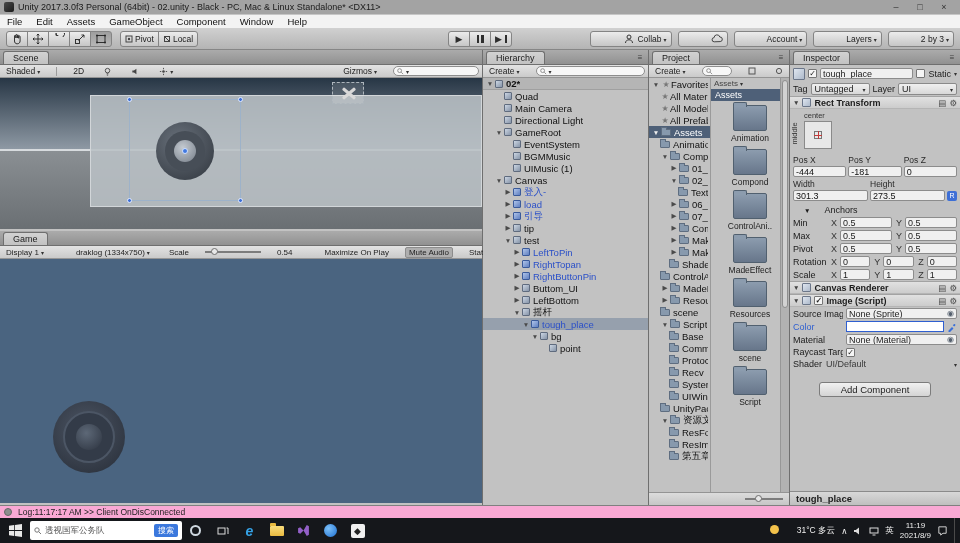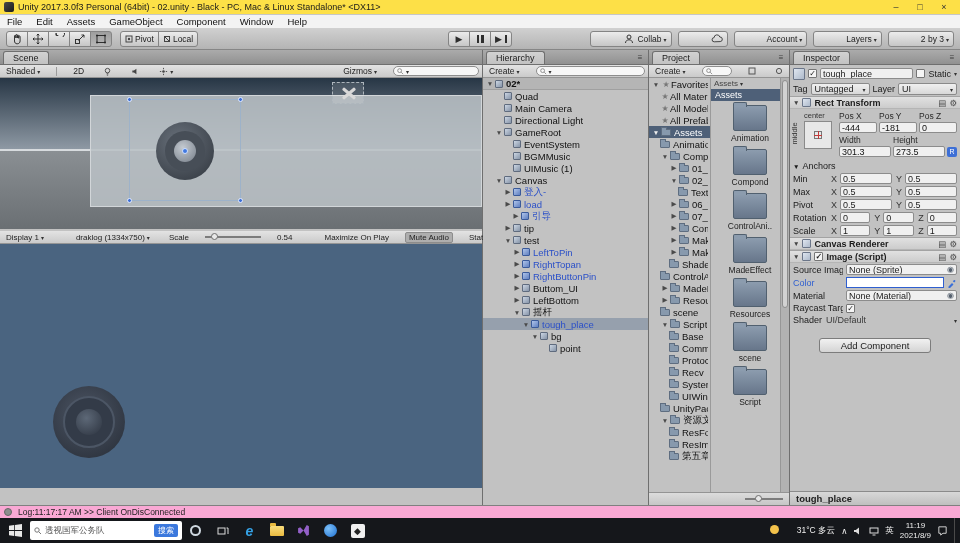--- a/index.html
+++ b/index.html
@@ -1,21 +1,21 @@
 <!DOCTYPE html>
 <html><head>
 <meta charset="utf-8">
 <style>
 *{margin:0;padding:0;box-sizing:border-box;}
 html,body{width:960px;height:543px;overflow:hidden;}
 body{font-family:"Liberation Sans",sans-serif;font-size:10px;color:#111;background:#c2c2c2;}
 .root{position:relative;width:960px;height:543px;background:#c2c2c2;}
 
 
-.titlebar{position:absolute;left:0;top:0;width:960px;height:15px;background:#fde047;border-bottom:1px solid #c6c6c6;display:flex;align-items:center;padding:0 4px;font-size:9px;}
+.titlebar{position:absolute;left:0;top:0;width:960px;height:15px;background:#a3a3a3;border-bottom:1px solid #c6c6c6;display:flex;align-items:center;padding:0 4px;font-size:9px;}
 .title-icon{width:10px;height:10px;margin-right:4px;background:linear-gradient(135deg,#4a4a4a,#1c1c1c);border-radius:2px;flex:none;}
 .title-text{flex:1;white-space:nowrap;overflow:hidden;color:#1a1a1a;}
 .win-btn{width:24px;height:15px;display:flex;align-items:center;justify-content:center;font-size:9px;color:#333;}
 .menubar{position:absolute;left:0;top:15px;width:960px;height:14px;background:#f3f3f3;border-bottom:1px solid #d0d0d0;display:flex;align-items:center;font-size:9.5px;}
 .menu-item{padding:0 7px;height:14px;display:flex;align-items:center;}
 .toolbar{position:absolute;left:0;top:29px;width:960px;height:21px;background:linear-gradient(#cfcfcf,#b4b4b4);border-bottom:1px solid #868686;display:flex;align-items:center;padding:0 6px;}
 .tool-group{display:flex;}
 .tbtn{height:16px;min-width:22px;background:linear-gradient(#ececec,#c6c6c6);border:1px solid #848484;display:flex;align-items:center;justify-content:center;font-size:8.5px;color:#222;padding:0 4px;gap:2px;}
 .tbtn.first{border-radius:3px 0 0 3px;}
 .tbtn.mid{margin-left:-1px;}
@@ -107,35 +107,35 @@
 .rlab{flex:none;white-space:nowrap;overflow:hidden;}
 .w34{width:34px;} .w50{width:50px;} .w30{width:30px;}
 .axis{width:7px;flex:none;color:#333;text-align:right;}
 .fld{height:11px;background:#f0f0f0;border:1px solid #8c8c8c;border-radius:2px;padding:0 2px;display:flex;align-items:center;overflow:hidden;white-space:nowrap;font-size:9px;}
 .drop{height:12px;background:linear-gradient(#f0f0f0,#d8d8d8);border:1px solid #8a8a8a;border-radius:2px;padding:0 3px;display:flex;align-items:center;justify-content:space-between;overflow:hidden;white-space:nowrap;}
 .chk{width:9px;height:9px;background:#f5f5f5;border:1px solid #767676;border-radius:1px;font-size:8px;line-height:8px;text-align:center;color:#1b1b1b;flex:none;}
 .comp-h{height:13px;background:linear-gradient(#e1e1e1,#cccccc);border-top:1px solid #a3a3a3;border-bottom:1px solid #b5b5b5;display:flex;align-items:center;gap:3px;padding:0 3px;font-size:9px;font-weight:bold;color:#1b1b1b;}
 .comp-h .arr{font-size:6.5px;color:#444;}
 .comp-h .hic{margin-left:auto;font-weight:normal;font-size:8.5px;color:#4a4a4a;display:flex;gap:3px;}
 .ci{width:9px;height:9px;border:1px solid #6b7689;background:linear-gradient(135deg,#dfe6f0,#aebacb);border-radius:1px;flex:none;}
-.rt-grid{display:flex;padding:2px 2px 1px 2px;}
+.rt-grid{display:flex;padding:2px 2px 1px 2px;flex-direction:column;}
 .rt-left{width:46px;position:relative;height:44px;flex:none;}
 .anch-center{position:absolute;top:0;left:12px;font-size:7.5px;color:#333;}
 .anch-middle{position:absolute;left:-9px;top:18px;font-size:7.5px;color:#333;transform:rotate(-90deg);}
 .anch-box{position:absolute;left:12px;top:10px;width:28px;height:28px;background:#e8e8e8;border:1px solid #8a8a8a;}
 .anch-inner{position:absolute;left:9px;top:9px;width:8px;height:8px;border:1px solid #777;}
 .anch-cross-h{position:absolute;left:9px;top:12.5px;width:8px;height:1px;background:#c23b3b;}
 .anch-cross-v{position:absolute;left:12.5px;top:9px;width:1px;height:8px;background:#c23b3b;}
 .rt-right{flex:1;}
 .rt-lblrow{display:flex;gap:2px;padding:0 1px;font-size:8.5px;color:#2a2a2a;}
 .rt-lblrow span{flex:1;overflow:hidden;}
 .rt-fldrow{display:flex;gap:2px;padding:0 1px;margin:1px 0 2px 0;align-items:center;}
 .rt-fldrow .fld{flex:1;}
 .r-btn{width:10px;height:10px;background:#3d6fd6;color:#fff;font-size:7px;border-radius:2px;display:flex;align-items:center;justify-content:center;flex:none;}
-.foldrow{display:flex;align-items:center;gap:3px;font-size:9px;padding:1px 3px;color:#1b1b1b;}
+.foldrow{display:flex;align-items:center;gap:14px;font-size:9px;padding:1px 14px;color:#1b1b1b;}
 .pick{margin-left:auto;font-size:8px;color:#55606e;}
 .color-field{flex:1;height:11px;background:#fff;border:1px solid #2f5fd0;}
 .eyedrop{width:10px;height:10px;flex:none;}
 .mat-band{height:13px;background:linear-gradient(#cfcfcf,#bdbdbd);border-top:1px solid #9e9e9e;border-bottom:1px solid #aaa;display:flex;align-items:center;gap:4px;padding:0 4px;font-size:9px;color:#1b1b1b;margin-top:4px;}
 .sphere{width:9px;height:9px;border-radius:50%;background:radial-gradient(circle at 35% 30%,#efefef,#707070);flex:none;}
 .addc{width:112px;height:15px;margin:12px auto 0 auto;background:linear-gradient(#f1f1f1,#d4d4d4);border:1px solid #7c7c7c;border-radius:3px;display:flex;align-items:center;justify-content:center;font-size:9.5px;color:#1b1b1b;}
 .preview-bar{position:absolute;left:0;right:0;bottom:0;height:14px;background:linear-gradient(#d8d8d8,#bfbfbf);border-top:1px solid #8b8b8b;display:flex;align-items:center;padding:0 6px;font-size:9.5px;font-weight:bold;color:#222;}
 
 
 .statusbar{position:absolute;left:0;top:505px;width:960px;height:13px;background:#f9a8d4;border-top:1px solid #808080;display:flex;align-items:center;padding:0 4px;font-size:8.5px;color:#222;gap:6px;}
@@ -337,20 +337,24 @@
         <div class="js-ring1" style="left:174px;top:62px;width:22px;height:22px;background:radial-gradient(circle at 40% 35%,#c4cad1,#767e88);"></div>
         <span class="pivot-dot" style="left:182px;top:70px;"></span>
         <div class="gizmo-box">
             <i class="a"></i>
             <i class="b"></i>
           </div>
       </div>
     </div>
 
     <div class="panel game-panel">
+      <div class="tabbar">
+        <span class="tab">Game</span>
+        <span class="tab-spacer"></span>
+      </div>
       <div class="mtb gtb">
         <span class="mbtn">
             <span>Display 1</span>
             <span class="dd">▾</span>
           </span>
         <span class="sep"></span>
         <span class="mbtn">
             <span>draklog (1334x750)</span>
             <span class="dd">▾</span>
           </span>
@@ -443,21 +447,21 @@
         <div class="trow" style="padding-left:20px;">
             <span class="arr">▶</span>
             <span class="obj-cube blue"></span>
             <span class="tlabel lbl-blue">登入-</span>
           </div>
         <div class="trow" style="padding-left:20px;">
             <span class="arr">▶</span>
             <span class="obj-cube blue"></span>
             <span class="tlabel lbl-blue">load</span>
           </div>
-        <div class="trow" style="padding-left:28px;">
+        <div class="trow" style="padding-left:20px;">
             <span class="arr">▶</span>
             <span class="obj-cube blue"></span>
             <span class="tlabel lbl-blue">引导</span>
           </div>
         <div class="trow" style="padding-left:20px;">
             <span class="arr">▶</span>
             <span class="obj-cube"></span>
             <span class="tlabel">tip</span>
           </div>
         <div class="trow" style="padding-left:20px;">

